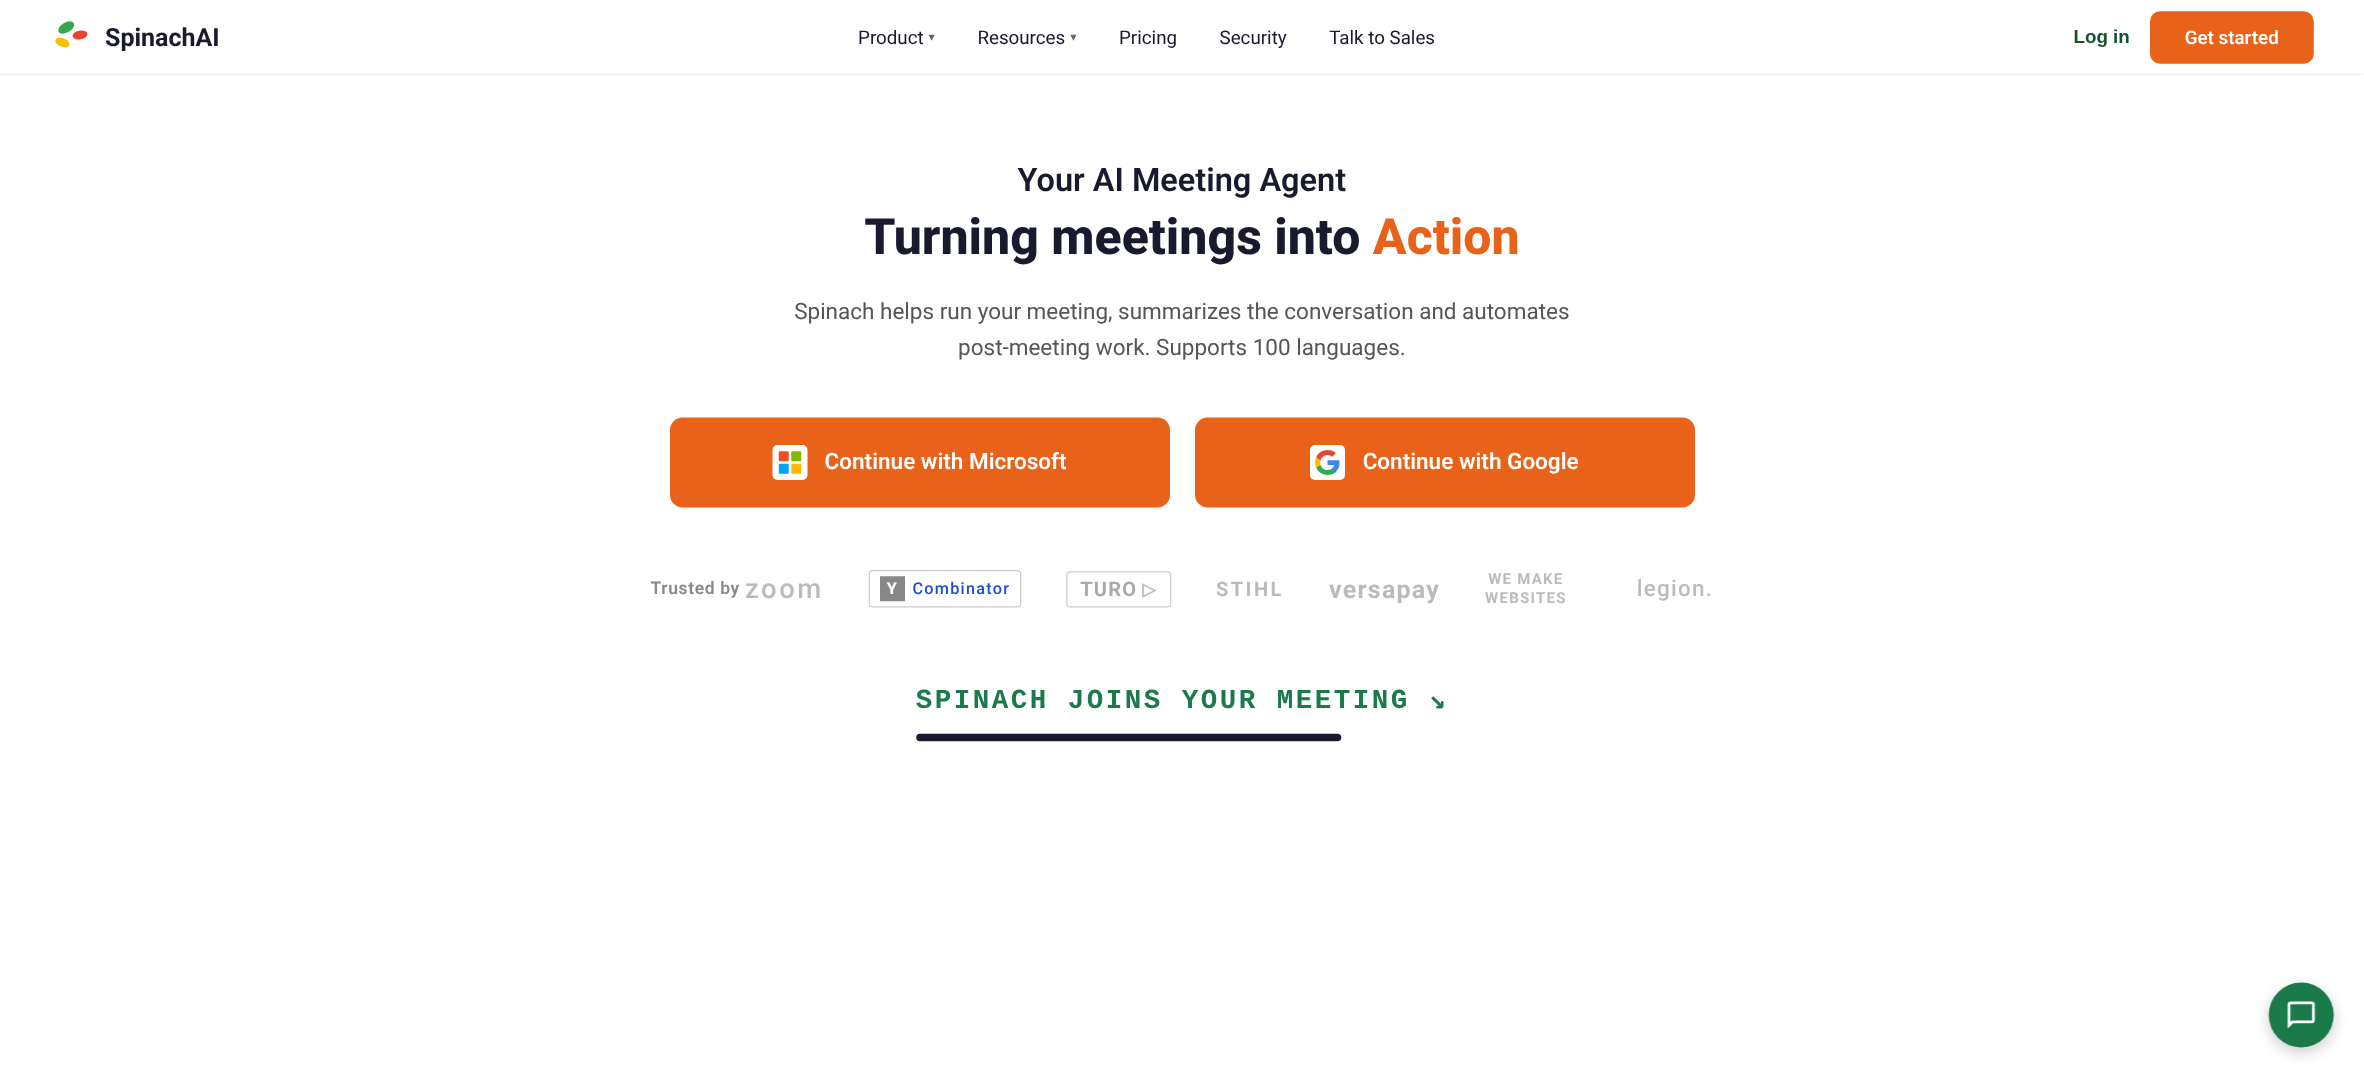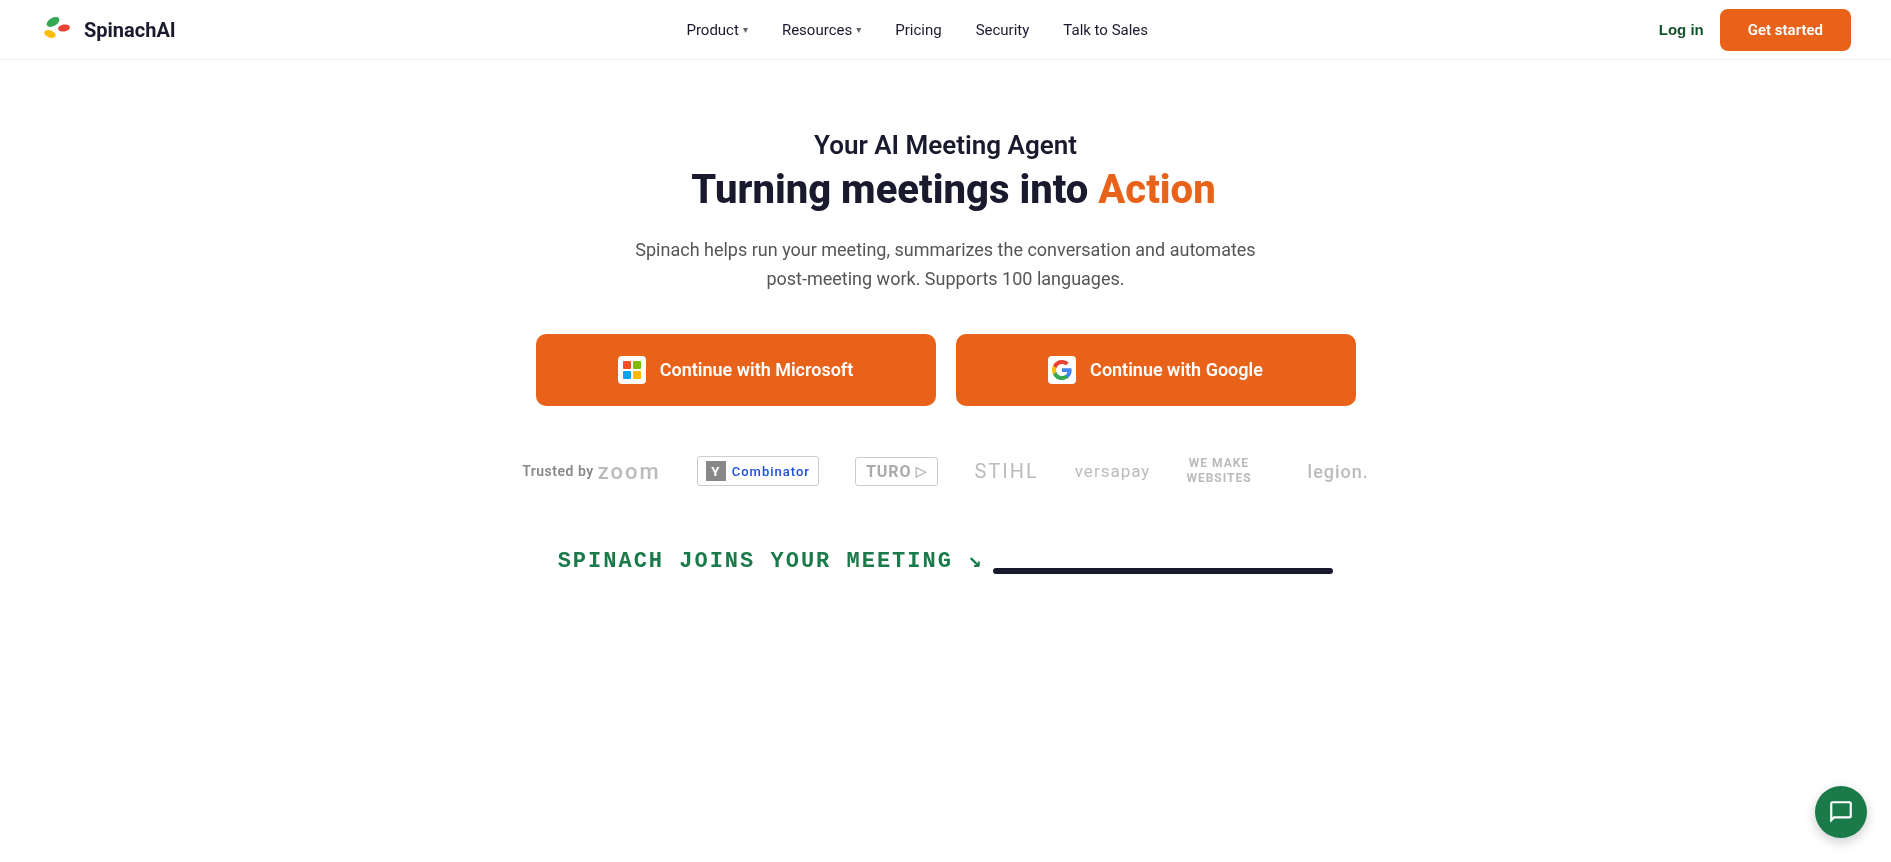--- a/index.html
+++ b/index.html
@@ -79,21 +79,21 @@
       width: 20px; height: 20px; display: flex; align-items: center; justify-content: center;
     }
     .trusted-logo.turo {
       border: 1.5px solid #ccc; padding: 4px 10px; border-radius: 3px;
       display: flex; align-items: center; gap: 4px;
     }
     .turo-arrow { font-size: 14px; }
 
     
     .bottom-section {
-      display: flex; flex-direction: row; align-items: flex-end; gap: 10px;
+      display: flex; flex-direction: column; align-items: flex-start; gap: 10px;
       padding-bottom: 20px;
     }
     .handwritten {
       font-family: 'Courier New', monospace;
       font-size: 22px; color: #1a7a4a; font-weight: 600;
       letter-spacing: 2px; text-transform: uppercase;
     }
     .handwritten-arrow { color: #1a7a4a; font-size: 22px; }
 
     
@@ -193,22 +193,22 @@
     <div class="trusted-logos">
       <span class="trusted-logo" style="font-size:22px;font-weight:500;letter-spacing:2px;">zoom</span>
       <span class="trusted-logo ycomb">
         <span class="ycomb-square">Y</span>
         <span style="font-size:13px;font-weight:500;color:#1d4ed8;">Combinator</span>
       </span>
       <span class="trusted-logo turo">
         <span style="font-size:16px;font-weight:700;letter-spacing:1px;color:#aaa;">TURO</span>
         <span class="turo-arrow">▷</span>
       </span>
-      <span class="trusted-logo" style="font-size:20px;font-weight:400;letter-spacing:2px;">STIHL</span>
-      <span class="trusted-logo" style="font-size:17px;font-weight:400;letter-spacing:1px;">versapay</span>
+      <span class="trusted-logo" style="font-size:16px;font-weight:700;letter-spacing:2px;">STIHL</span>
+      <span class="trusted-logo" style="font-size:20px;font-weight:700;letter-spacing:1px;">versapay</span>
       <span class="trusted-logo" style="font-size:12px;font-weight:700;text-align:center;line-height:1.3;">WE MAKE<br>WEBSITES</span>
       <span class="trusted-logo" style="font-size:18px;font-weight:500;margin-left:20px;">legion.</span>
     </div>
   </div>
 
   <div class="bottom-section">
     <span class="handwritten">
       <span>Spinach Joins Your Meeting</span>
       <span class="handwritten-arrow"> ↘</span>
     </span>

